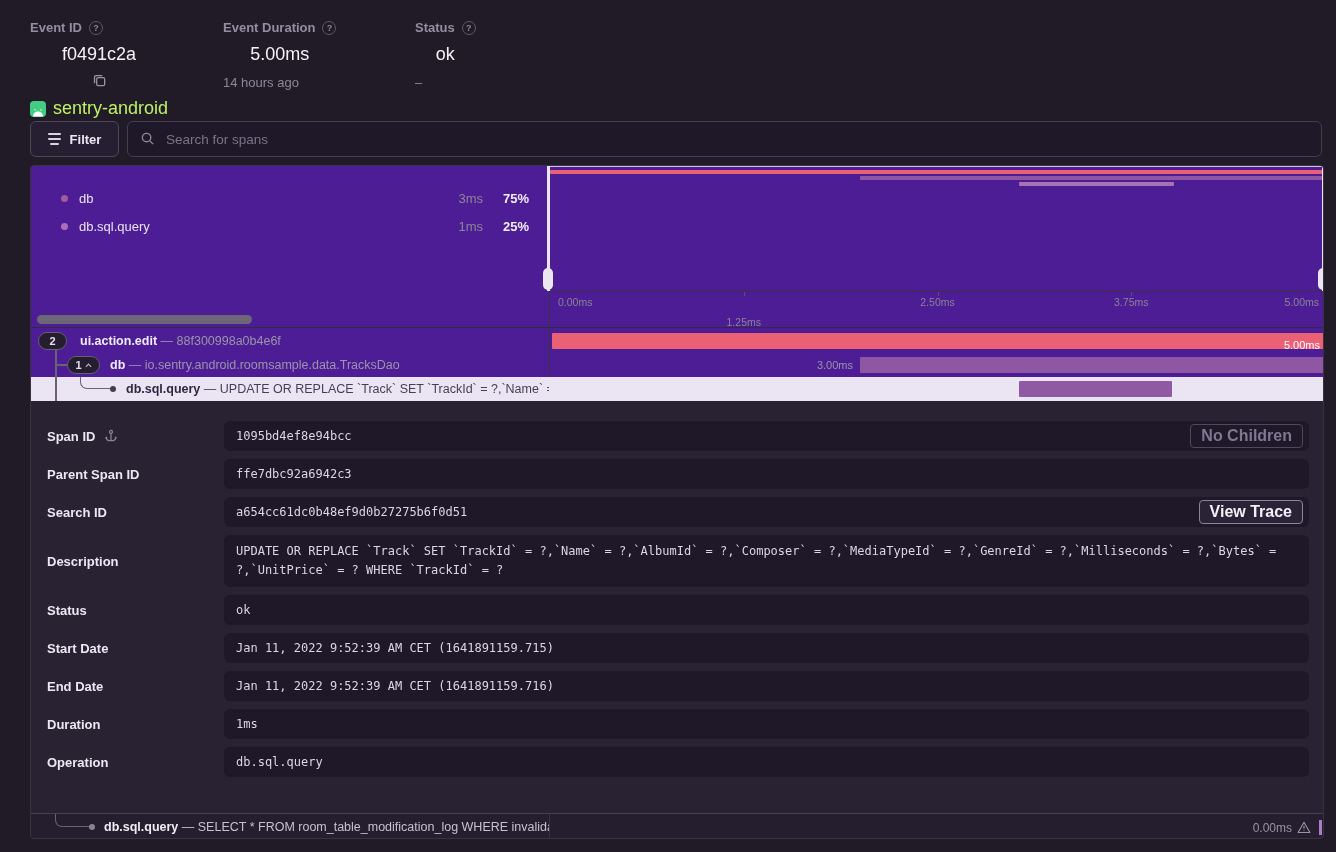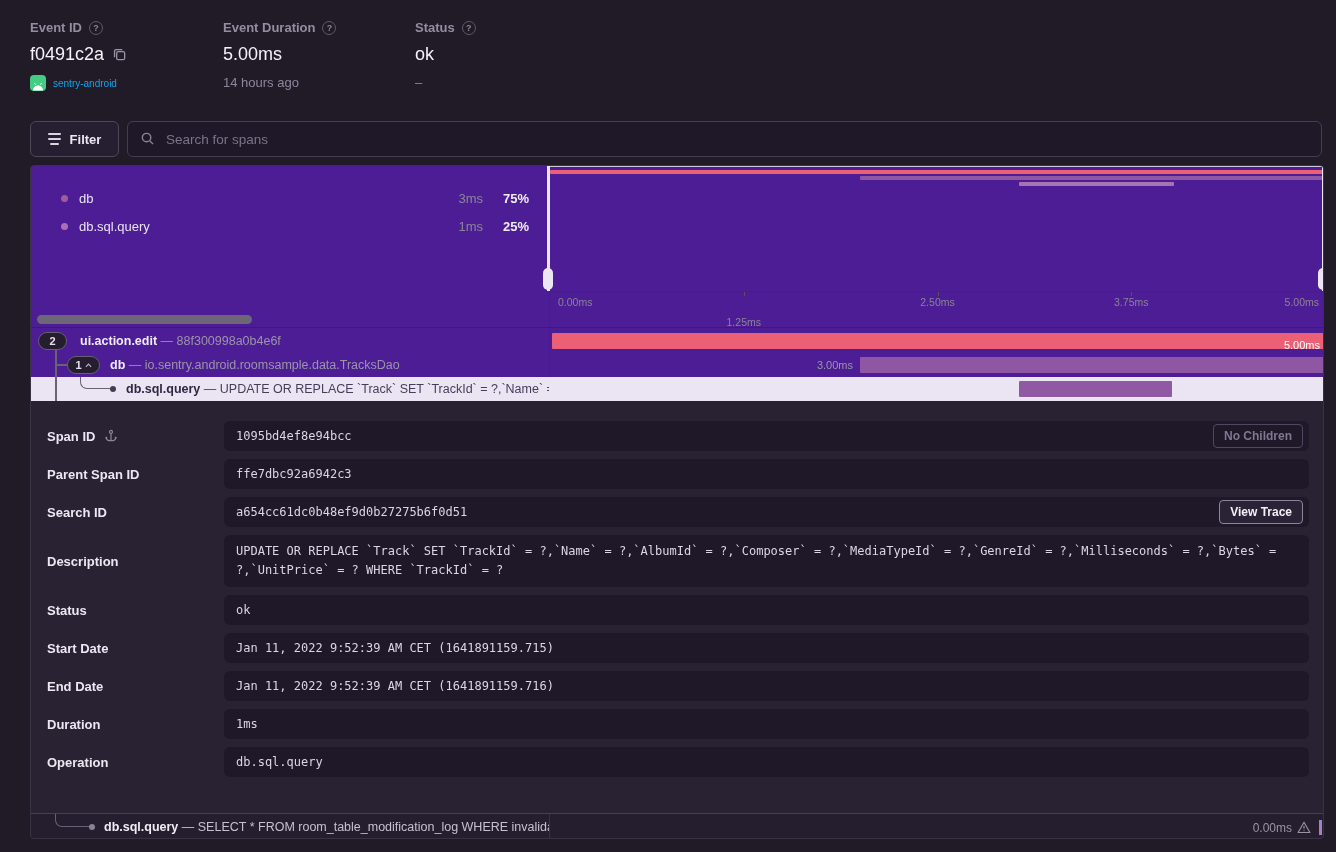--- a/index.html
+++ b/index.html
@@ -10,24 +10,24 @@
     position:relative;
     overflow:hidden;
     color:#f0ecf5;
   }
   
   #event-header { position:absolute; left:30px; top:20px; width:1276px; height:90px; }
   .meta-col { position:absolute; top:0; }
   .meta-label { font-size:13px; font-weight:700; color:#948da0; display:flex; align-items:center; gap:7px; }
   .q-icon { width:14px; height:14px; border:1.5px solid #5f586b; border-radius:50%; color:#8d8699;
             font-size:9px; font-weight:700; display:inline-flex; align-items:center; justify-content:center; }
-  .meta-value { font-size:18px; color:#f5f2f8; margin-top:9px; display:flex; align-items:center; gap:8px; }
+  .meta-value { font-size:18px; color:#f5f2f8; margin-top:9px; display:flex; align-items:center; gap:8px;flex-direction:column; }
   .meta-sub { font-size:13px; color:#8d8699; margin-top:10px; display:flex; align-items:center; gap:7px; }
   .android-badge { width:16px; height:16px; border-radius:4px; background:#43cd83; display:inline-flex; align-items:flex-end; justify-content:center; }
-  .project-link { color:#0ea5e9; text-decoration:none; font-size:10px; cursor:pointer; }
+  .project-link { color:#bef264; text-decoration:none; font-size:18px; cursor:pointer; }
   
   #toolbar { position:absolute; left:30px; top:121px; width:1292px; height:36px; display:flex; gap:8px; }
   .filter-btn { width:89px; height:36px; border:1px solid #4e4759; border-radius:6px; background:#261f31;
                 display:flex; align-items:center; justify-content:center; gap:9px; cursor:pointer; }
   .filter-btn span.lbl { font-size:13px; font-weight:700; color:#ece7f2; }
   .filter-icon { display:flex; flex-direction:column; gap:3px; align-items:center; }
   .filter-icon i { display:block; height:2px; background:#d9d3e2; border-radius:1px; }
   .filter-icon i:nth-child(1){ width:13px; } .filter-icon i:nth-child(2){ width:13px; } .filter-icon i:nth-child(3){ width:9px; }
   .search-wrap { flex:1; position:relative; }
   .search-wrap svg { position:absolute; left:13px; top:10px; }
@@ -79,21 +79,21 @@
   .selected-row .bar-label-out { color:#393247;margin-top:48px; }
   
   #details { position:absolute; left:0; top:235px; width:1294px; height:412px; background:#292233; padding-top:20px; }
   .detail-row { position:relative; margin:0 16px 8px 16px; display:flex; align-items:center; }
   .detail-label { width:177px; flex-shrink:0; font-size:13px; font-weight:700; color:#ece7f2; display:flex; align-items:center; gap:9px; }
   .detail-value { flex:1; background:#1f1829; border-radius:6px; padding:0 12px; line-height:30px; min-height:30px;
                   font-family:"DejaVu Sans Mono", monospace; font-size:12px; color:#dcd5e5; position:relative;
                   white-space:nowrap; overflow:hidden; }
   .detail-value.multiline { white-space:normal; line-height:19px; padding:7px 12px; min-height:52px; }
   .btn { position:absolute; right:6px; top:50%; transform:translateY(-50%); font-family:"Liberation Sans",sans-serif;
-         font-size:12px; font-weight:700; padding:0 10px; height:24px; line-height:22px; border-radius:4px; }
+         font-size:16px; font-weight:700; padding:0 10px; height:24px; line-height:22px; border-radius:4px; }
   .btn-disabled { border:1px solid #4f4860; color:#7f7890; background:transparent; }
   .btn-normal { border:1px solid #8b849c; color:#f3eff8; background:#2a2336; cursor:pointer; }
   
   #bottom-row { position:absolute; left:0; top:647px; width:1294px; height:27px; border-top:1px solid #474053; background:#251e2e; cursor:pointer; }
   #bottom-row .row-left { height:27px; }
   #bottom-row .row-text { line-height:27px; }
   #bottom-row .row-text .dim { color:#c6c0d0; }
   .bottom-duration { position:absolute; right:14px; top:0; height:27px; display:flex; align-items:center; gap:5px;
                      font-size:12px; color:#9a93a5; }
   .bottom-tick { position:absolute; left:1288px; top:6px; width:3px; height:15px; background:#a87fc4; }

